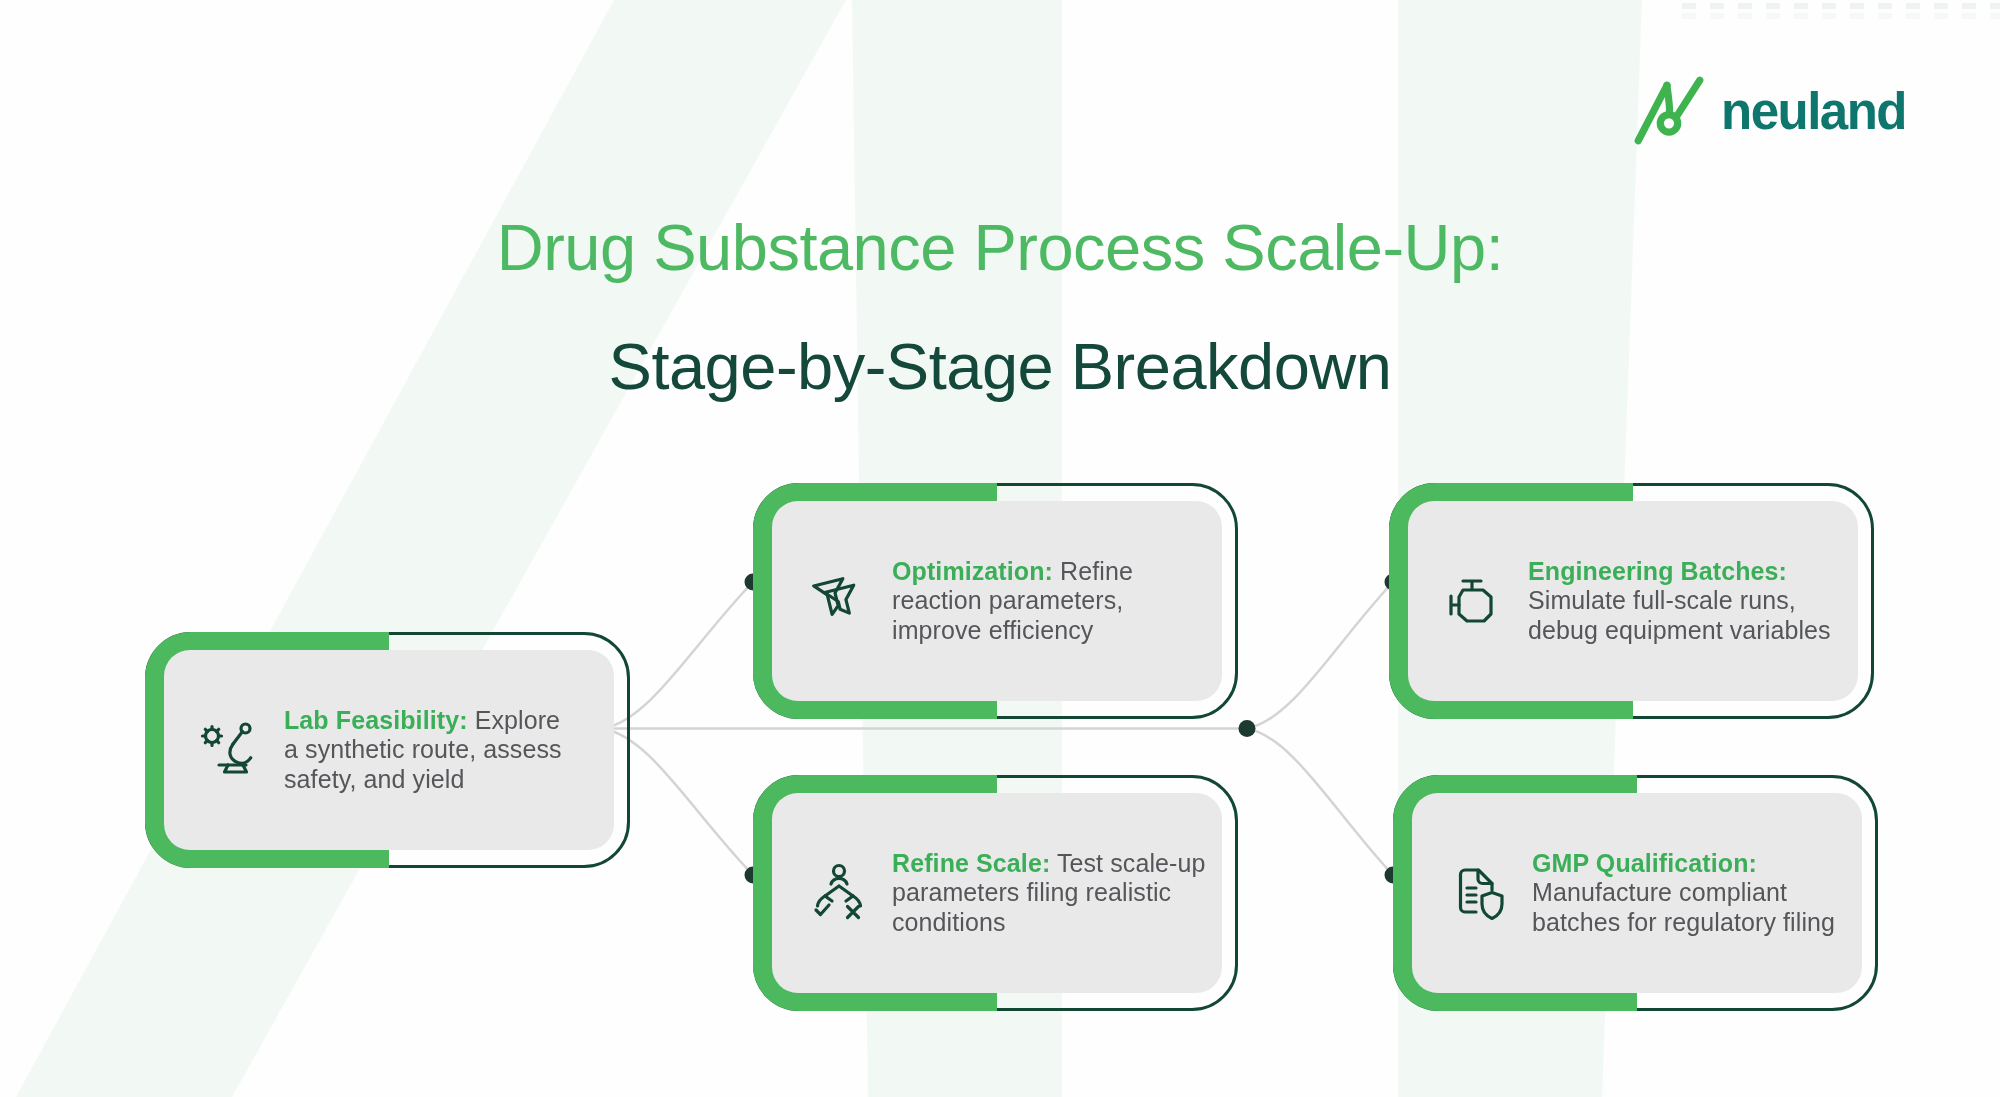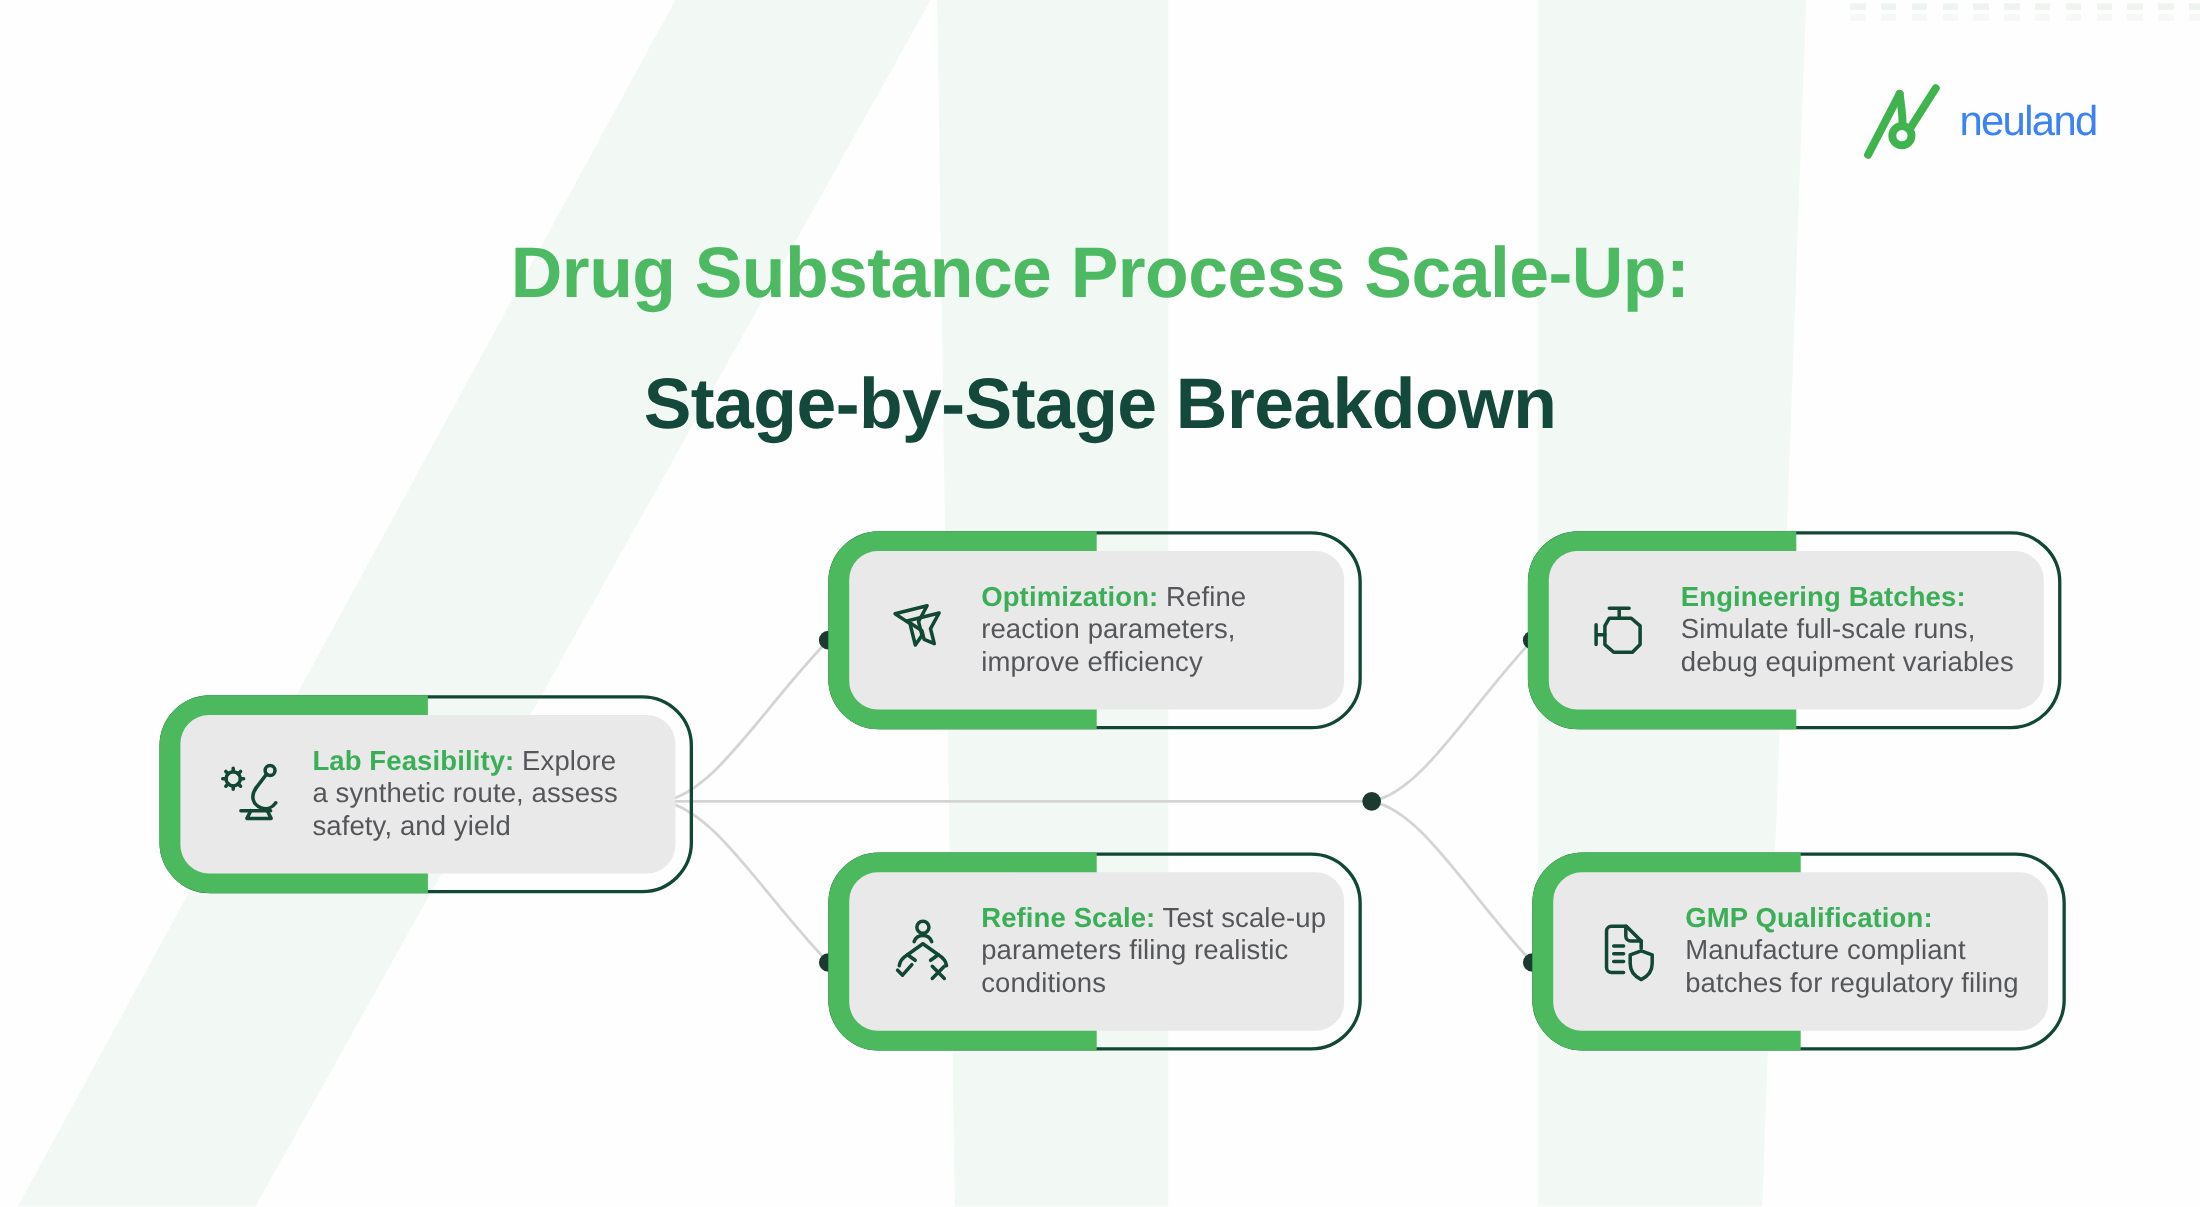--- a/index.html
+++ b/index.html
@@ -10,30 +10,30 @@
   
   .watermark{position:absolute;inset:0;pointer-events:none;}
   
   .dashes{position:absolute;right:0;width:318px;height:6px;
     background:repeating-linear-gradient(90deg,#e7eee9 0 14px,rgba(0,0,0,0) 14px 28px);
     opacity:.65;}
   .dashes.r1{top:3px;}
   .dashes.r2{top:13px;opacity:.35;}
   
   .logo{position:absolute;top:72px;right:94px;display:flex;align-items:center;gap:13px;}
-  .logo-word{font-size:38px;font-weight:400;color:#3b82f6;letter-spacing:-1.5px;}
+  .logo-word{font-size:51px;font-weight:700;color:#0f766e;letter-spacing:-1.5px;}
   
   .title{position:absolute;top:204px;left:0;width:100%;text-align:center;
-    font-weight:700;font-size:65px;line-height:87px;letter-spacing:-.5px;}
+    font-weight:400;font-size:65px;line-height:87px;letter-spacing:-.5px;}
   .title .l1{color:#4db963;}
   .title .l2{color:#14483a;margin-top:32px;}
   
   .connectors{position:absolute;inset:0;pointer-events:none;}
   
-  .card{position:absolute;width:485px;height:180px;}
+  .card{position:absolute;width:485px;height:236px;}
   .card .outline{position:absolute;inset:0;border:3px solid #124734;border-radius:46px;box-sizing:border-box;}
   .card .band{position:absolute;top:0;bottom:0;left:0;width:50.3%;
     background:#4cb95f;border-radius:46px 0 0 46px;}
   .card .inner{position:absolute;left:19px;top:18px;right:16px;bottom:18px;
     background:#e9e9e9;border-radius:26px;box-sizing:border-box;
     display:flex;align-items:center;gap:22px;padding:0 10px 0 34px;}
   .card .icon{flex:0 0 auto;width:64px;height:64px;}
   .card .text{white-space:pre-line;font-size:25px;line-height:29.5px;color:#55565a;letter-spacing:.1px;}
   .card .text .head{color:#3bae58;font-weight:700;}
 </style>

